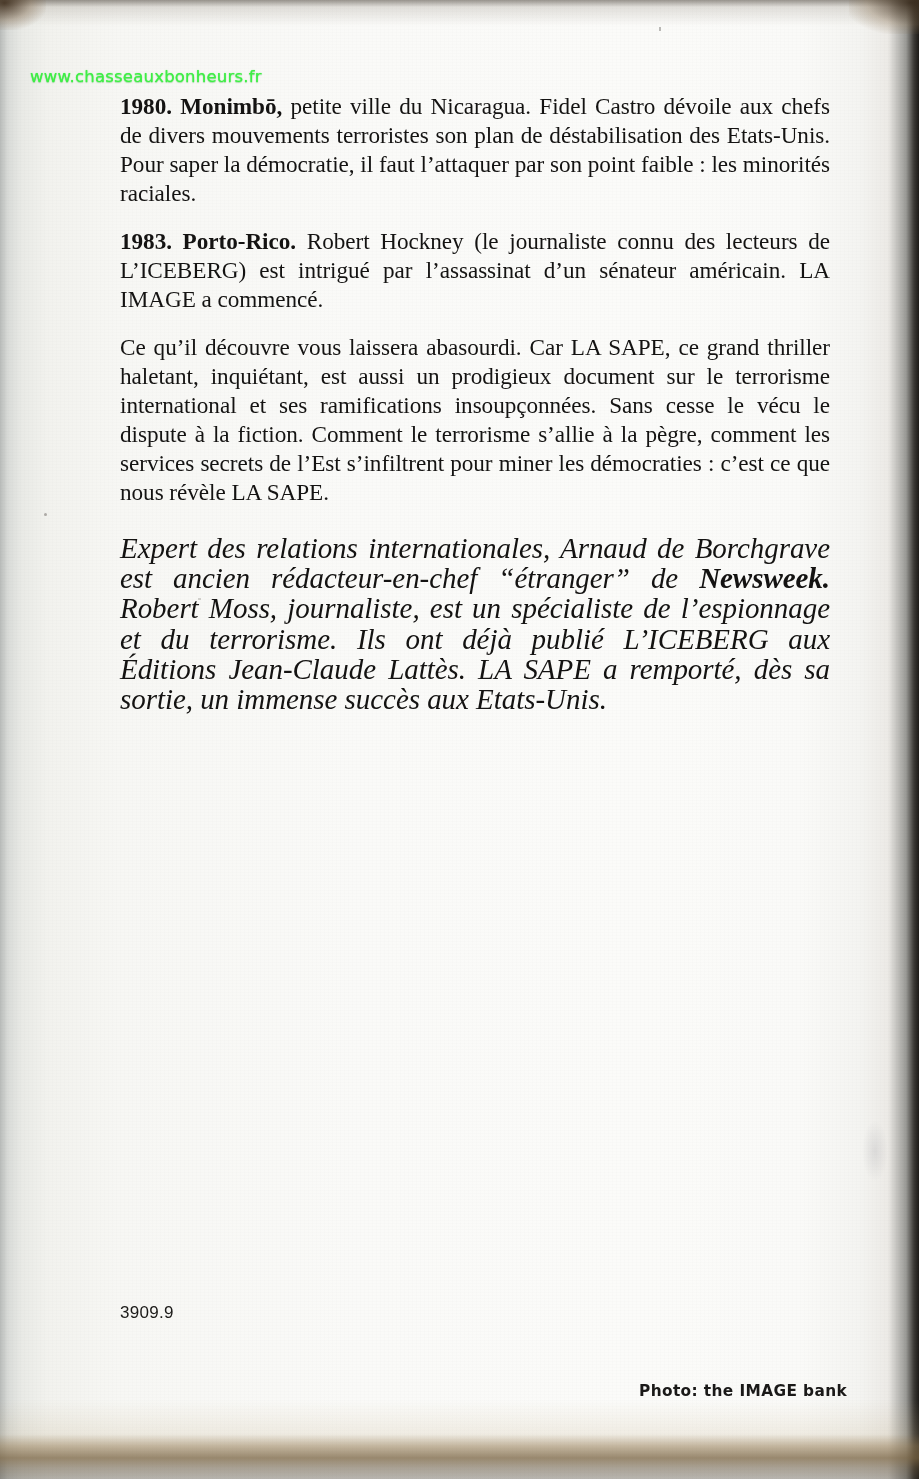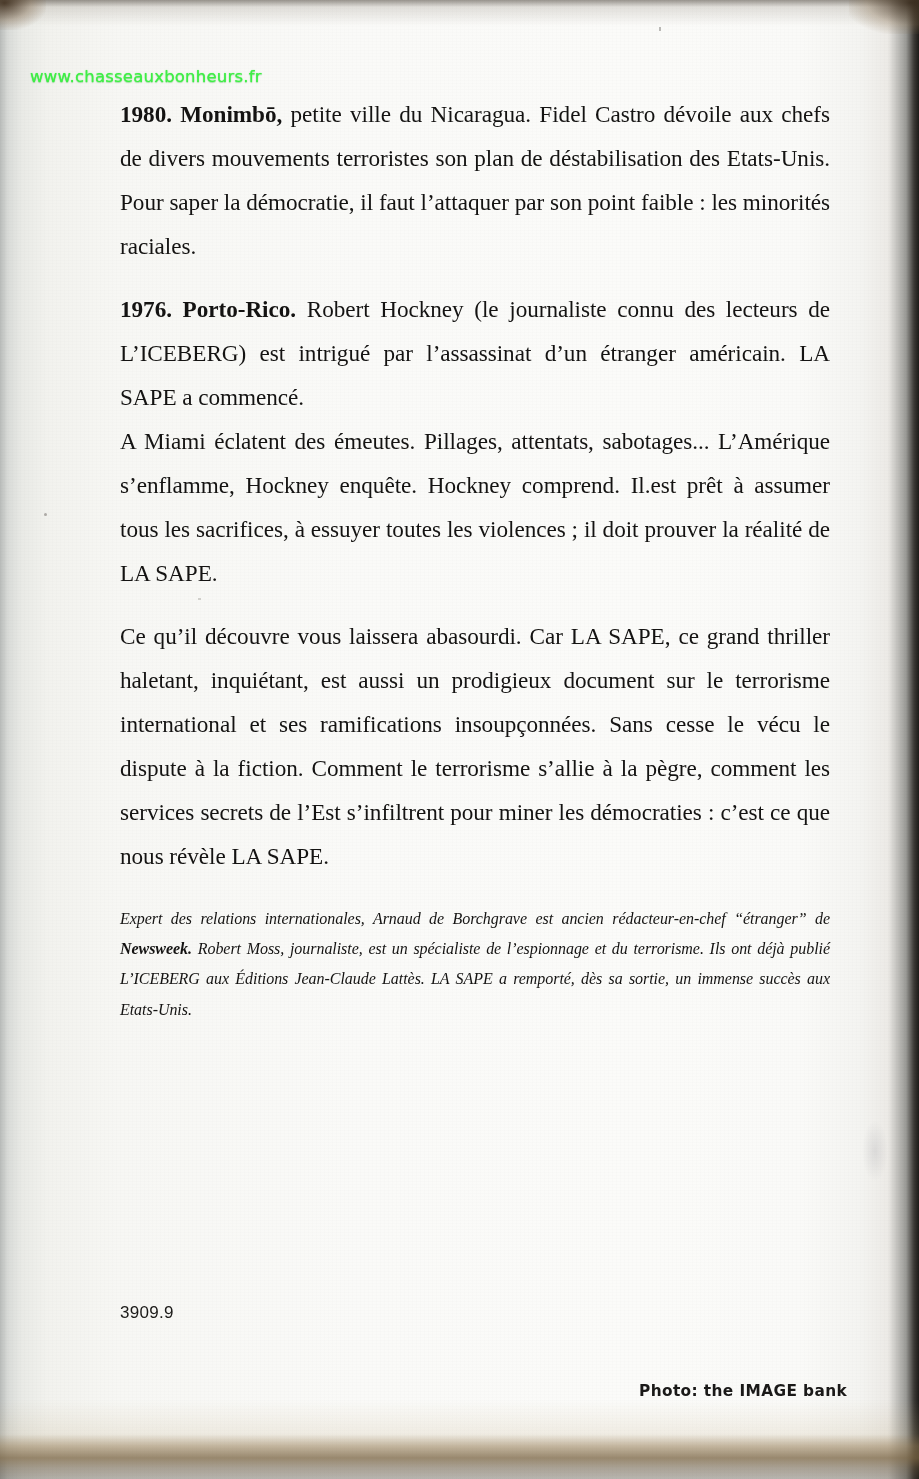--- a/index.html
+++ b/index.html
@@ -97,36 +97,36 @@
   
   .copy {
     position: absolute;
     left: 120px;
     top: 92px;
     width: 710px;
   }
   .para {
     margin: 0 0 0 0;
     font-size: 23.2px;
-    line-height: 44px;
+    line-height: 29px;
     color: #141312;
     text-align: justify;
     text-justify: inter-word;
     hyphens: none;
     letter-spacing: -0.05px;
   }
   .para.gap-before { margin-top: 19px; }
   .para.tight-before { margin-top: 0; }
   .para b, .para .lead {
     font-weight: bold;
   }
   .bio {
     margin-top: 26px;
     font-style: italic;
-    font-size: 16px;
+    font-size: 29px;
     line-height: 30.2px;
     color: #141312;
     text-align: justify;
     letter-spacing: -0.05px;
   }
   .bio .bk { font-weight: bold; font-style: italic; }
 
   
   .footer-code {
     position: absolute;
@@ -164,23 +164,22 @@
   <div class="speck-a"></div>
   <div class="speck-b"></div>
   <div class="speck-c"></div>
 
   <div class="watermark">www.chasseauxbonheurs.fr</div>
 
   <div class="copy">
 
     <p class="para"><b class="lead">1980. Monimbō,</b><span> petite ville du Nicaragua. Fidel Castro dévoile aux chefs de divers mouvements terroristes  son plan de déstabilisation des Etats-Unis. Pour saper la démocratie, il faut l’attaquer par son point faible : les minorités raciales.</span></p>
 
-    <p class="para gap-before"><b class="lead">1976. Porto-Rico.</b><span> Robert Hockney (le journaliste connu des lecteurs de L’ICEBERG) est intrigué par l’assassinat d’un étranger américain. LA SAPE a commencé.</span></p>
+    <p class="para gap-before"><b class="lead">1983. Porto-Rico.</b><span> Robert Hockney (le journaliste connu des lecteurs de L’ICEBERG) est intrigué par l’assassinat d’un sénateur américain. LA IMAGE a commencé.</span></p>
 
-    <p class="para tight-before"><span>A Miami éclatent des émeutes. Pillages, attentats, sabotages... L’Amérique s’enflamme, Hockney enquête. Hockney comprend. Il.est prêt à assumer tous les sacrifices, à essuyer toutes les violences ; il doit prouver la réalité de LA SAPE.</span></p>
 
 
     <p class="para gap-before"><span>Ce qu’il découvre vous laissera abasourdi. Car LA SAPE, ce grand thriller haletant, inquiétant, est aussi un prodigieux document sur le terrorisme international  et ses ramifications insoupçonnées. Sans cesse le vécu le dispute à la fiction. Comment le terrorisme s’allie à la pègre, comment les services secrets de l’Est s’infiltrent pour miner les démocraties : c’est ce que nous révèle LA SAPE.</span></p>
 
     <p class="bio"><span>Expert des relations internationales, Arnaud de Borchgrave est ancien rédacteur-en-chef “étranger” de </span><span class="bk">Newsweek.</span><span> Robert Moss, journaliste, est un spécialiste de l’espionnage et du terrorisme. Ils ont déjà publié L’ICEBERG aux Éditions Jean-Claude Lattès. LA SAPE a remporté, dès sa sortie, un immense succès aux Etats-Unis.</span></p>
 
   </div>
 
   <div class="footer-code">3909.9</div>
 

